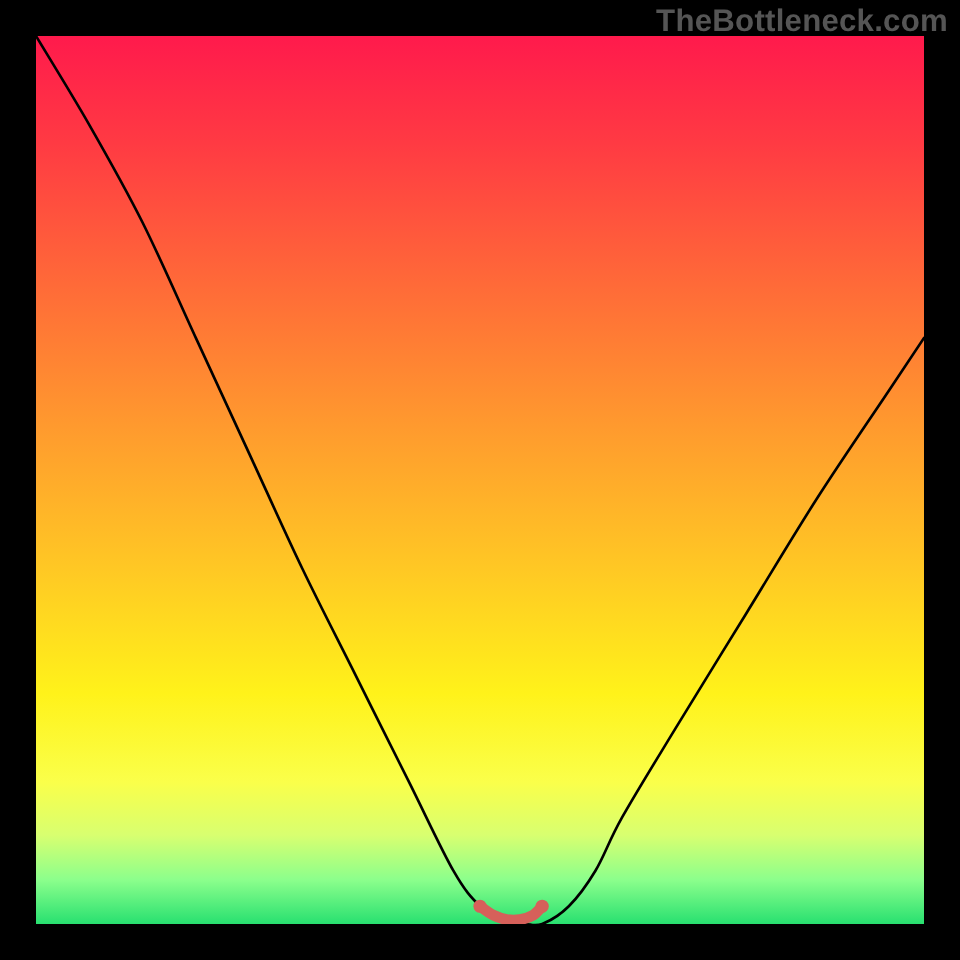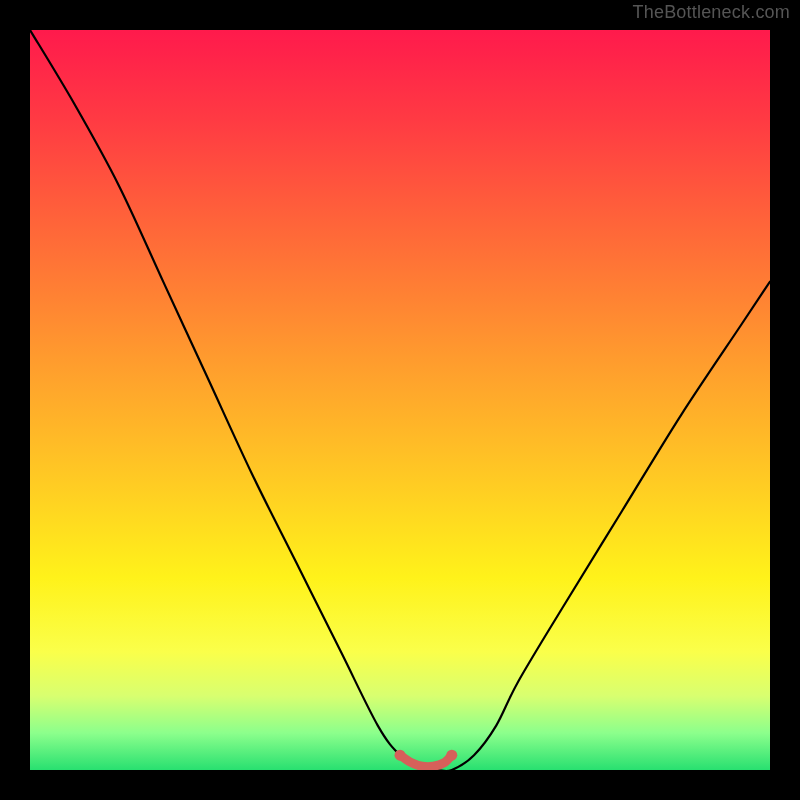--- a/index.html
+++ b/index.html
@@ -15,22 +15,22 @@
     position: relative;
     width: 800px;
     height: 800px;
     background: #000;
   }
   .watermark {
     position: absolute;
     top: 2px;
     right: 10px;
     color: #555;
-    font-size: 18px;
-    font-weight: 400;
+    font-size: 26px;
+    font-weight: 700;
     letter-spacing: 0.2px;
     z-index: 5;
   }
   .plot {
     position: absolute;
     left: 30px;
     top: 30px;
     width: 740px;
     height: 740px;
     overflow: hidden;

